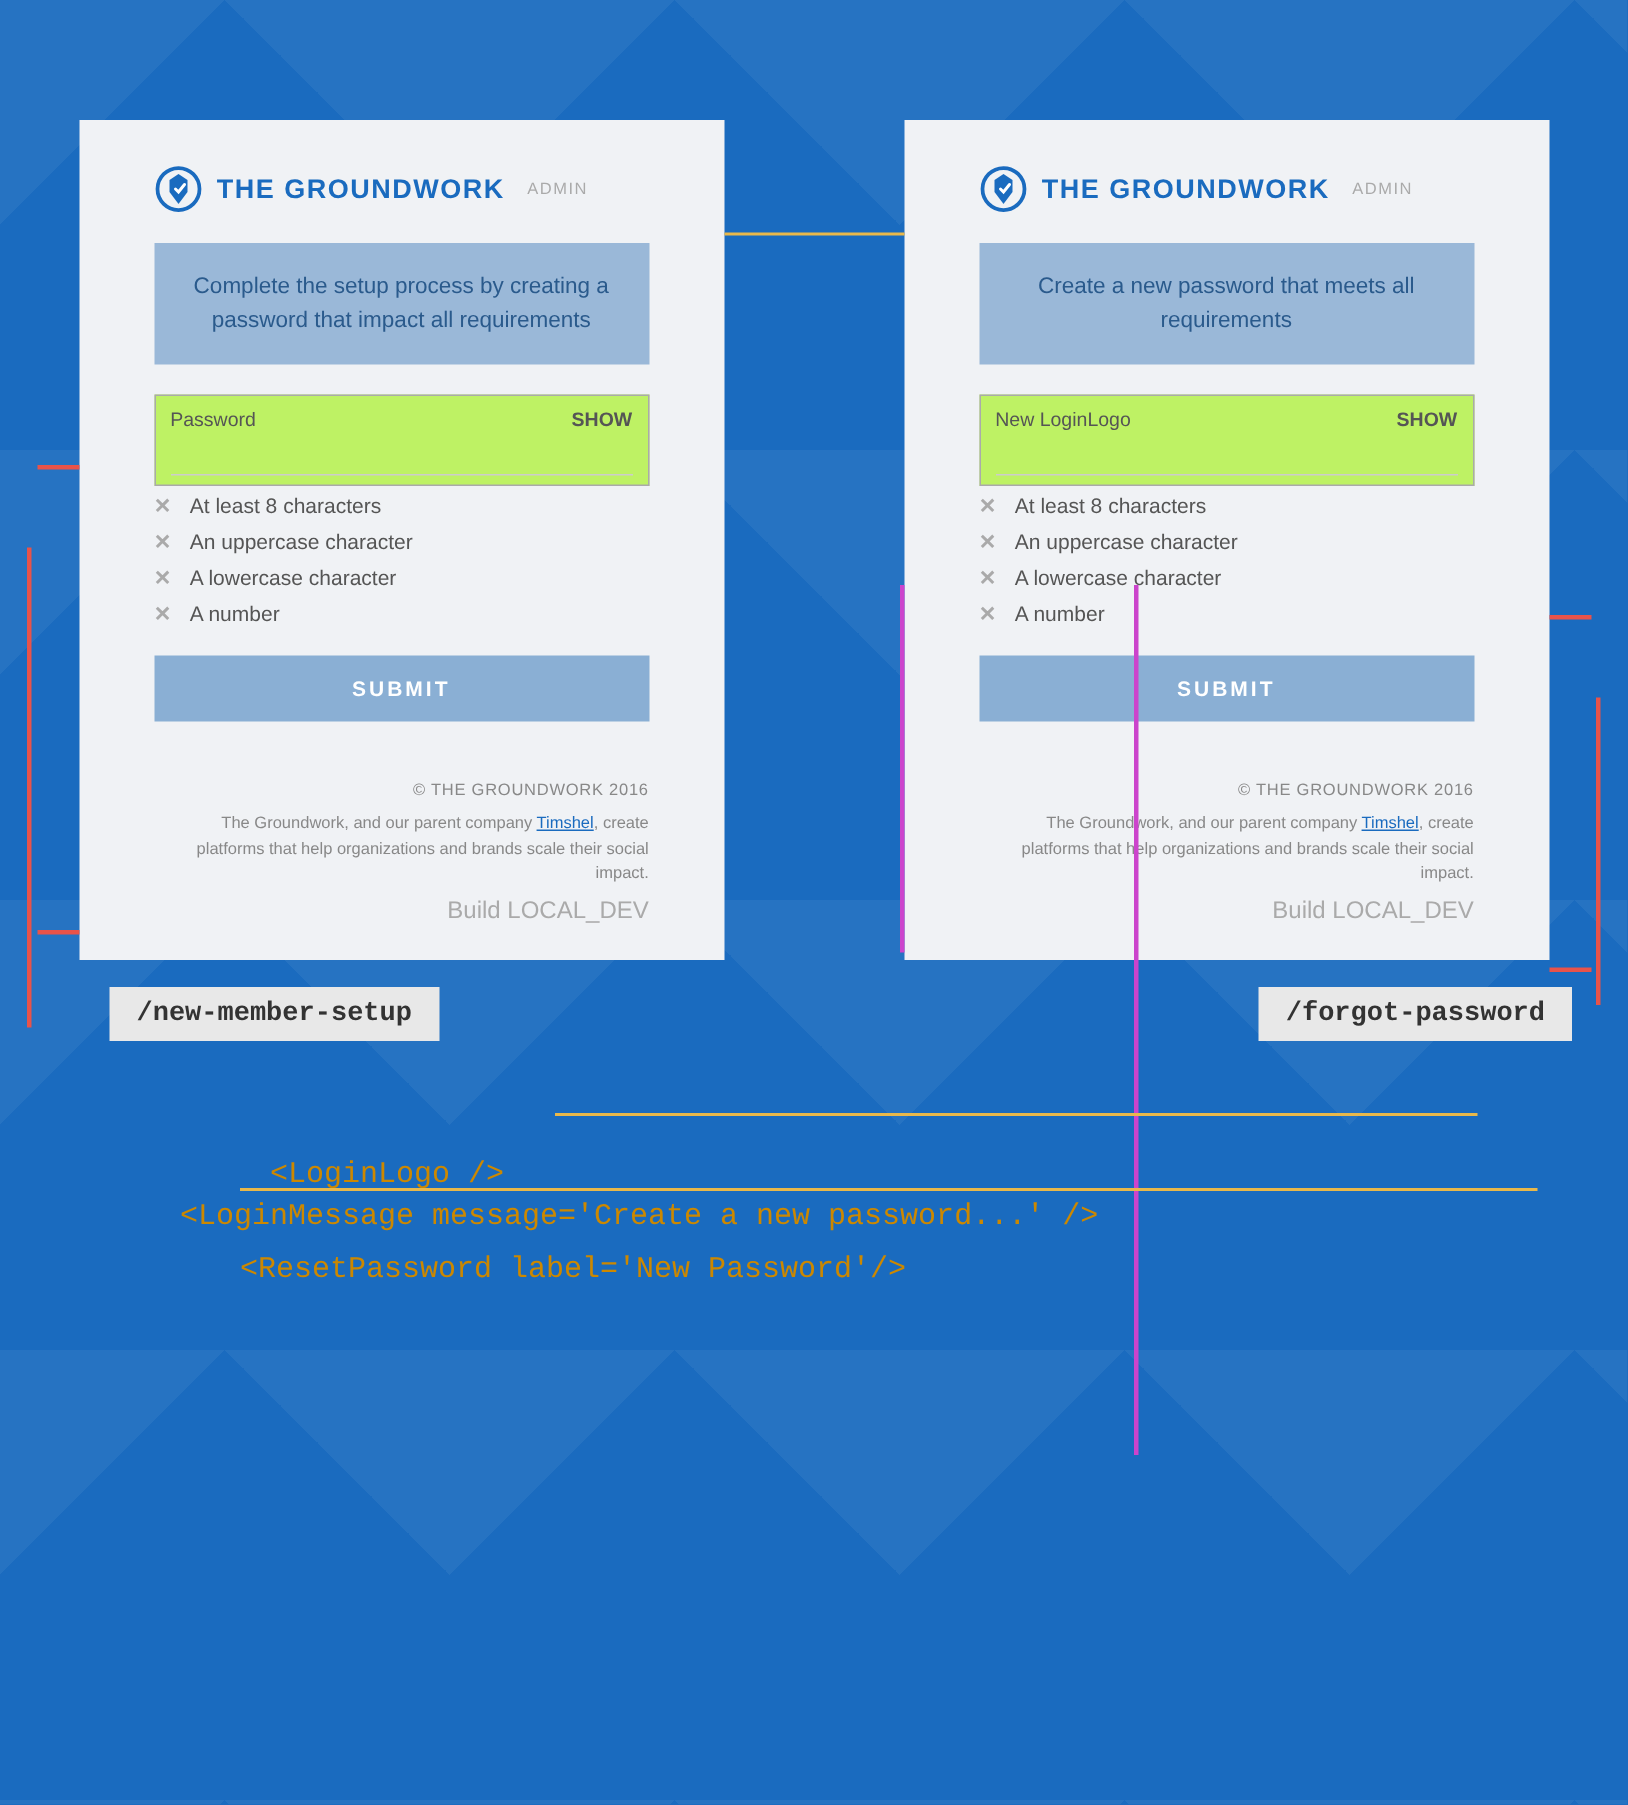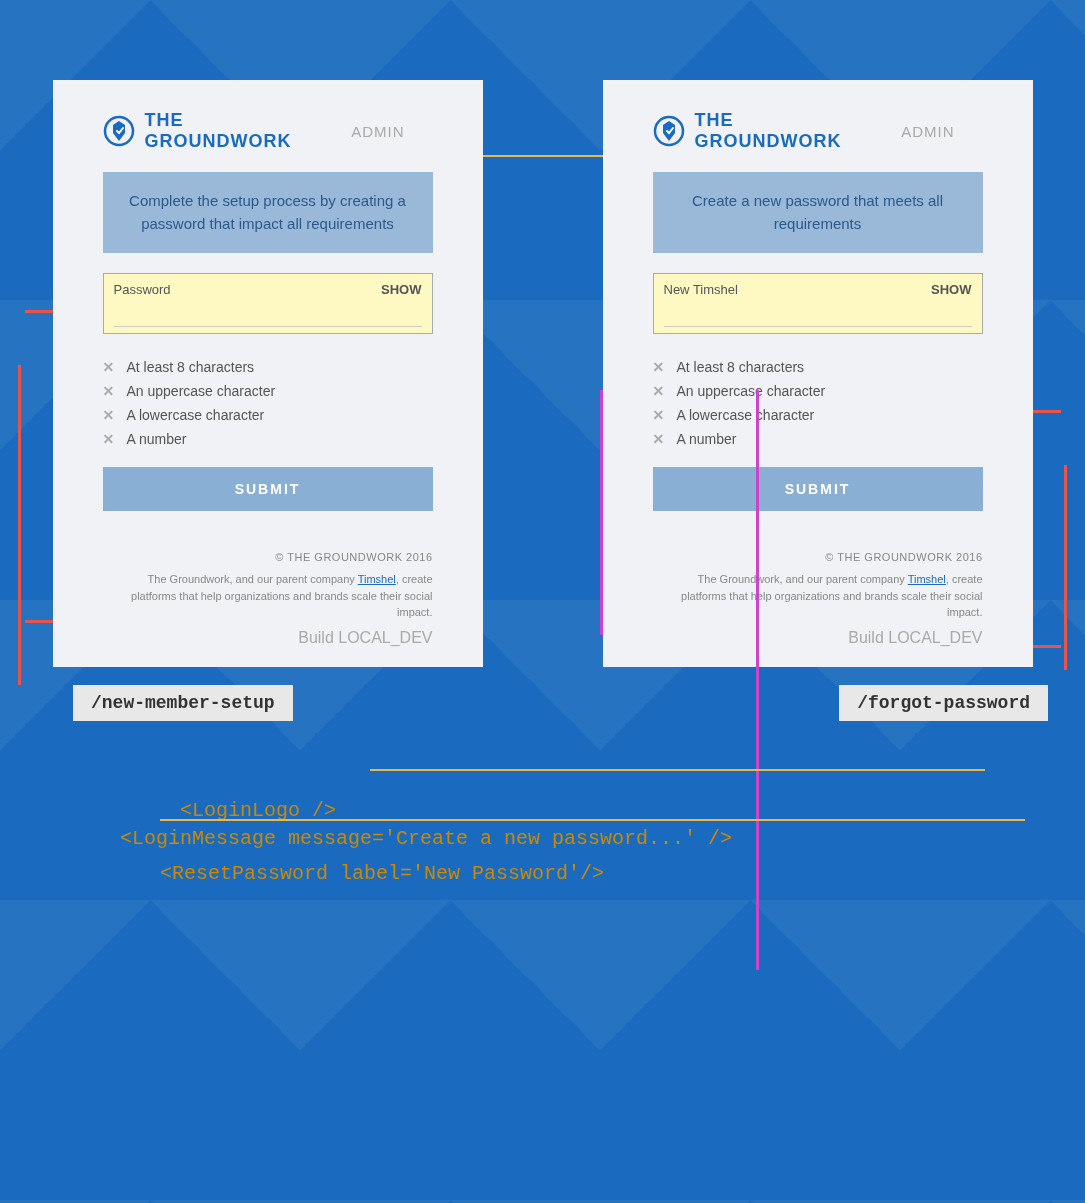--- a/index.html
+++ b/index.html
@@ -83,21 +83,21 @@
     .logo-text {
       color: #1a6bbf;
       font-size: 18px;
       font-weight: bold;
       letter-spacing: 1px;
       text-transform: uppercase;
     }
 
     .admin-badge {
       color: #aaa;
-      font-size: 15px;
+      font-size: 11px;
       font-weight: normal;
       letter-spacing: 1px;
       margin-left: 5px;
     }
 
     
     .message-box {
       margin: 0 50px 20px 50px;
       background: #9ab8d8;
       padding: 18px 20px;
@@ -110,24 +110,24 @@
       line-height: 1.5;
     }
 
     
     .form-area {
       padding: 0 50px;
     }
 
     .field-group {
       position: relative;
-      margin-bottom: 25px;
+      margin-bottom: 5px;
       border: 1.5px solid #aaa;
       padding: 8px 10px 6px 10px;
-      background: #fef9c3;
+      background: #bef264;
     }
 
     .field-label {
       display: flex;
       justify-content: space-between;
       align-items: center;
     }
 
     .field-label-text {
       font-size: 13px;
@@ -374,21 +374,21 @@
         <span class="admin-badge">ADMIN</span>
       </div>
 
       <div class="message-box">
         <span class="message-box-text">Create a new password that meets all requirements</span>
       </div>
 
       <div class="form-area">
         <div class="field-group">
           <div class="field-label">
-            <span class="field-label-text">New Timshel</span>
+            <span class="field-label-text">New LoginLogo</span>
             <button class="show-btn">SHOW</button>
           </div>
           <input class="field-input" type="password" value="" style="">
           <div class="field-underline"></div>
         </div>
 
         <ul class="requirements-list">
           <li class="requirement-item">
             <span class="x-icon">✕</span>
             <span>At least 8 characters</span>

